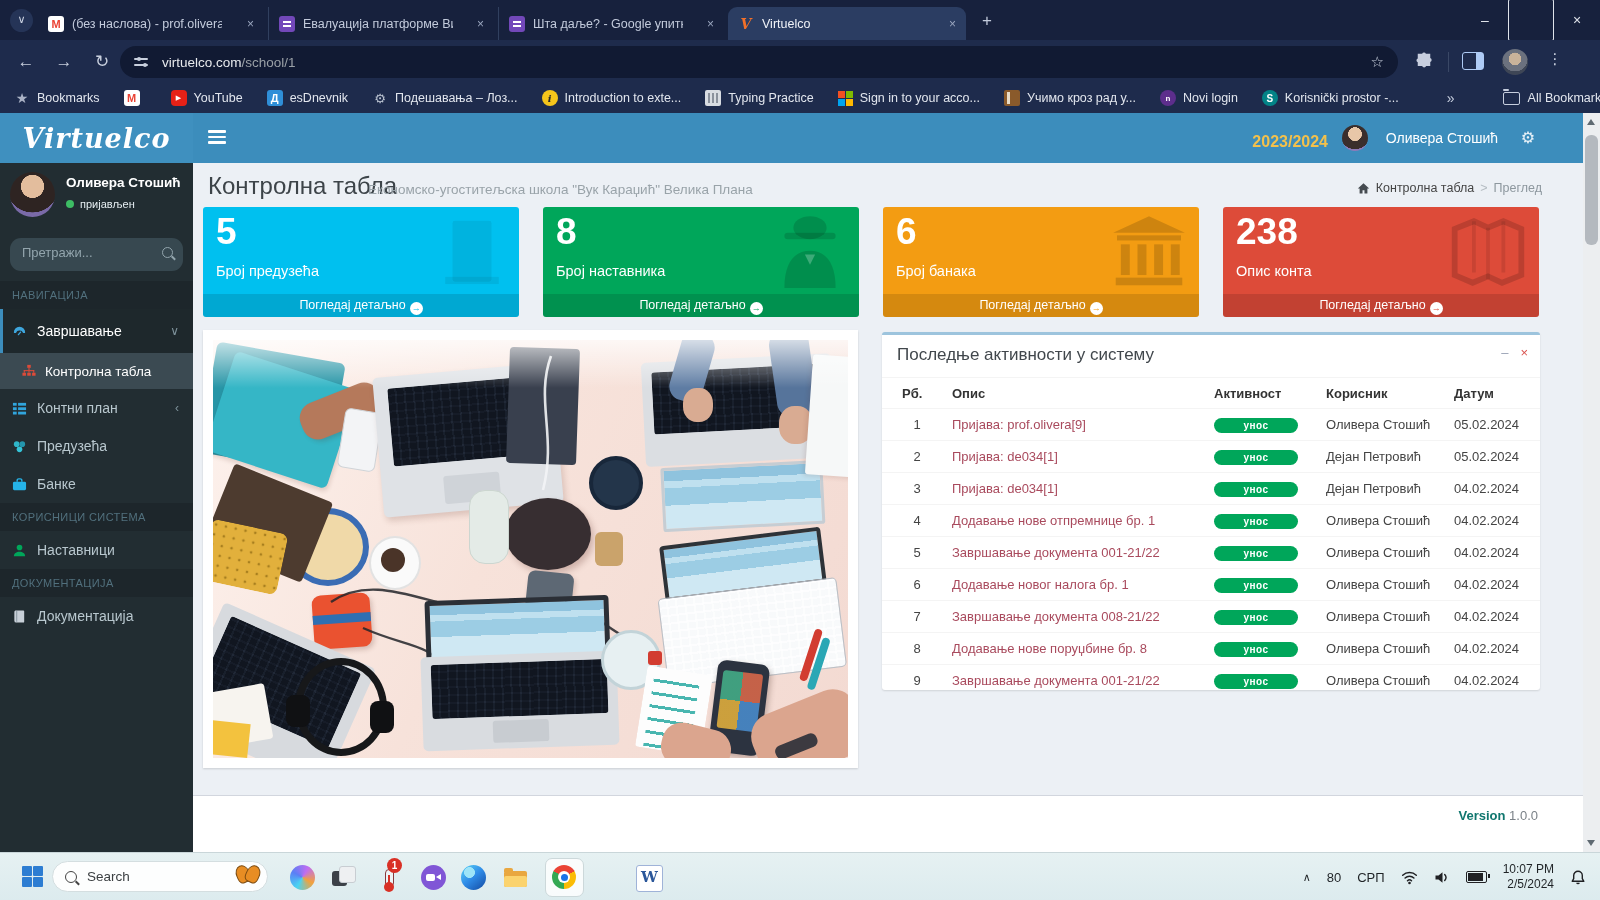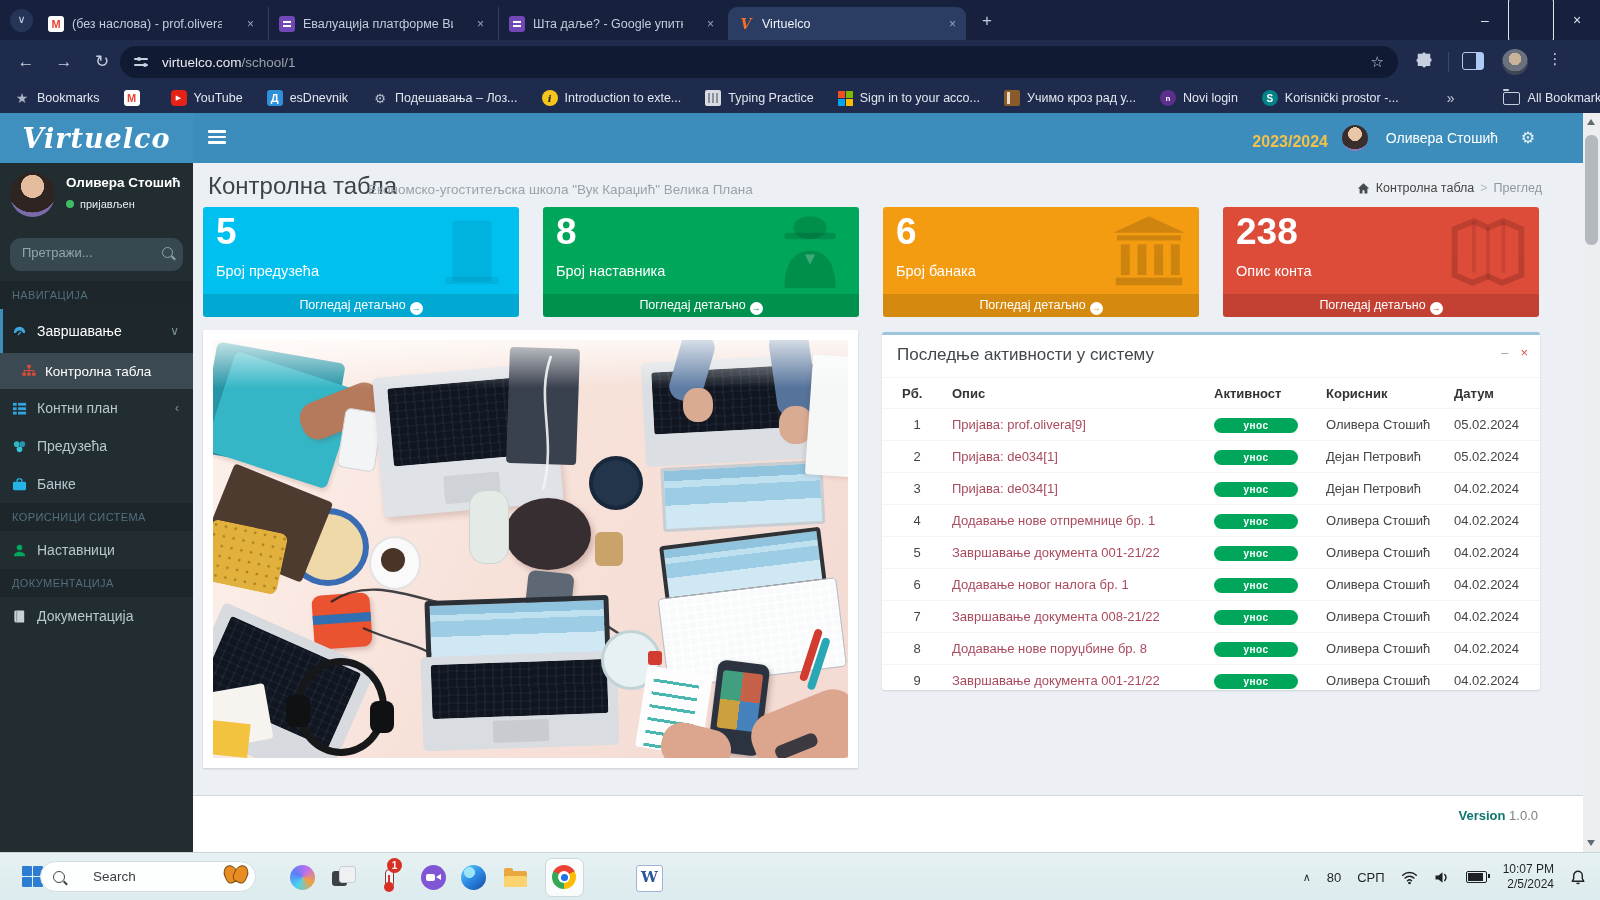--- a/index.html
+++ b/index.html
@@ -170,22 +170,22 @@
   .scr .up{top:6px;border-bottom:6px solid #5f6a72;}
   .scr .dn{bottom:6px;border-top:6px solid #5f6a72;}
   .scr .thumb{position:absolute;left:2px;top:22px;width:13px;height:110px;background:#b4b9bf;border-radius:6px;cursor:grab;}
 
   
   .tk{position:absolute;left:0;top:852px;width:1600px;height:48px;
     background:linear-gradient(#e6f1f2,#dcebee);border-top:1px solid #c9d6d9;}
   .tk-start{position:absolute;left:22px;top:13px;width:21px;height:21px;display:grid;
     grid-template-columns:10px 10px;grid-gap:1px;cursor:pointer;}
   .tk-start i{width:10px;height:10px;background:#2d7dd2;border-radius:1px;}
-  .pill{position:absolute;left:40px;top:8px;width:216px;height:31px;background:#fdfefe;border:1px solid #d4dee0;
-    border-radius:16px;box-sizing:border-box;display:flex;align-items:center;padding:0 12px;gap:28px;cursor:text;}
+  .pill{position:absolute;left:52px;top:8px;width:216px;height:31px;background:#fdfefe;border:1px solid #d4dee0;
+    border-radius:16px;box-sizing:border-box;display:flex;align-items:center;padding:0 12px;gap:10px;cursor:text;}
   .pill .mag2{position:relative;width:10px;height:10px;border:1.7px solid #444;border-radius:50%;flex:0 0 10px;}
   .pill .mag2::after{content:"";position:absolute;left:9px;top:10px;width:5px;height:1.7px;background:#444;transform:rotate(45deg);}
   .pill .ptxt{color:#3c4043;font-size:13.5px;}
   .bfly{position:absolute;right:6px;top:3px;width:26px;height:25px;}
   .bfly i{position:absolute;width:12px;height:16px;background:#e88d23;border:1.5px solid #7a4a10;border-radius:60% 60% 40% 40%;}
   .bfly i:nth-child(1){left:1px;transform:rotate(-24deg);}
   .bfly i:nth-child(2){right:1px;transform:rotate(24deg);}
   .tkic{position:absolute;top:12px;width:25px;height:25px;cursor:pointer;}
   .cop{border-radius:50%;background:conic-gradient(from 210deg,#49d3f2,#5b7ff5,#c06df0,#f2a23c,#49d3f2);}
   .sqs i{position:absolute;border-radius:3px;}

